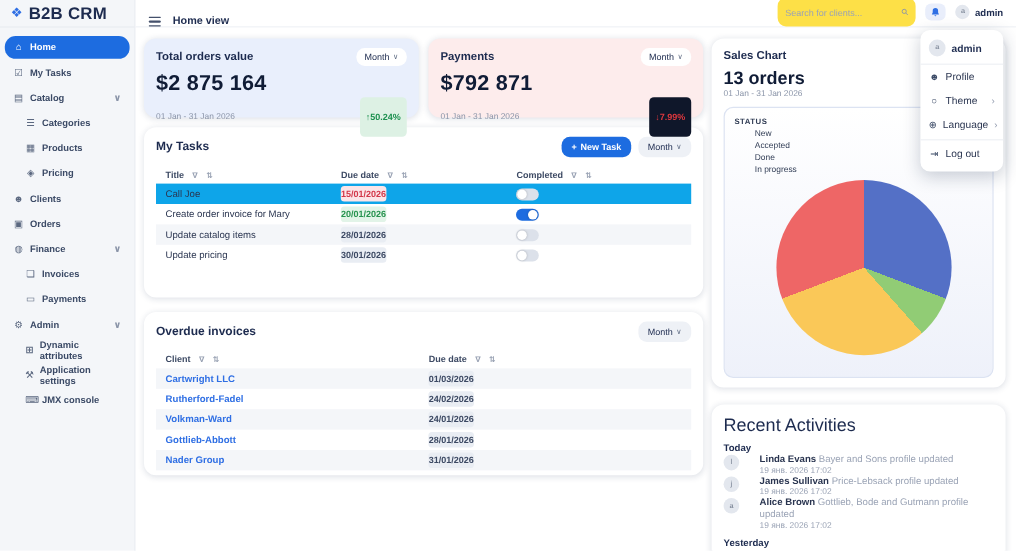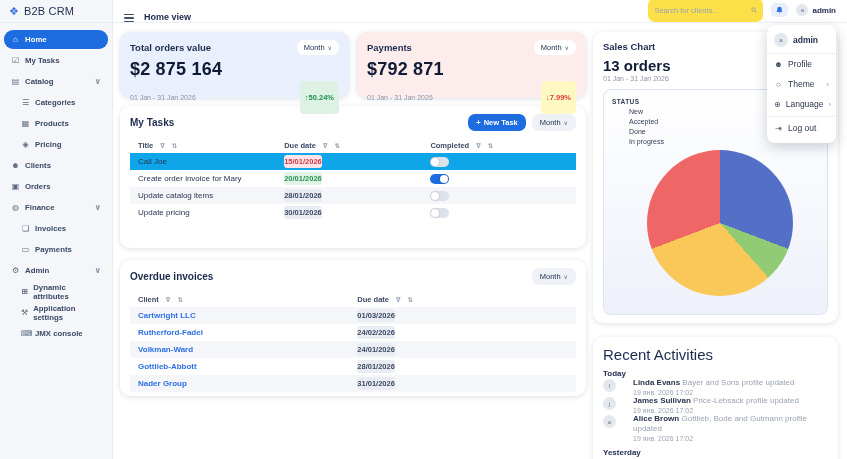--- a/index.html
+++ b/index.html
@@ -6,21 +6,21 @@
   html,body { width:847px; height:459px; overflow:hidden; background:#fff;
     font-family:"Liberation Sans","DejaVu Sans",sans-serif; color:#2c3a55; }
   .app { position:relative; width:847px; height:459px; }
 
   
   .sidebar { position:absolute; left:0; top:0; width:113px; height:459px;
     background:#f4f6f9; border-right:1px solid #e8ebf0; }
   .brand { height:23px; display:flex; align-items:center; gap:5px; padding:0 9px;
     border-bottom:1px solid #e8ebf0; }
   .brand .logo { color:#2f6fe4; font-size:11px; line-height:1; }
-  .brand .brand-name { font-size:11px; font-weight:normal; color:#1d2b4f; letter-spacing:.2px; }
+  .brand .brand-name { font-size:14px; font-weight:bold; color:#1d2b4f; letter-spacing:.2px; }
   .nav { padding:5px 4px; }
   .side-item { display:flex; align-items:center; gap:5px; height:19px; padding:0 7px;
     margin:2px 0; border-radius:9px; font-size:7.8px; font-weight:bold; color:#3b4a66; cursor:pointer; }
   .side-item .sicon { width:9px; font-size:8px; color:#5b6880; text-align:center; }
   .side-item .chev { margin-left:auto; font-size:8px; color:#8a94a8; visibility:hidden; }
   .side-item.has-chev .chev { visibility:visible; }
   .side-item.child { margin-left:10px; }
   .side-item.active { background:#1d6ce0; color:#fff; }
   .side-item.active .sicon { color:#fff; }
 
@@ -57,21 +57,21 @@
   .stat-head { display:flex; align-items:center; justify-content:space-between; }
   .stat-title { font-size:9.5px; font-weight:bold; color:#1d2b4f; }
   .chip { background:#fff; border-radius:7px; font-size:7.5px; color:#1d2b4f;
     padding:3px 7px; display:inline-flex; align-items:center; gap:3px; cursor:pointer; }
   .chip .cdown { font-size:6px; color:#5b6880; }
   .stat-value { font-size:18px; font-weight:bold; color:#101c36; margin-top:4px; letter-spacing:.2px; }
   .stat-foot { display:flex; align-items:center; justify-content:space-between; margin-top:1px; }
   .stat-period { font-size:7px; color:#8a94a8; }
   .delta { font-size:7.5px; font-weight:bold; padding:12px 5px; border-radius:4px; }
   .delta.up { color:#1e9150; background:#ddf1e4; }
-  .delta.down { color:#e0383e; background:#fef9c3; }
+  .delta.down { color:#e0383e; background:#0f172a; }
 
   
   .panel { margin-top:8px; padding:8px 10px; }
   .panel-head { display:flex; align-items:center; }
   .panel-title { font-size:10px; font-weight:bold; color:#1d2b4f; }
   .panel-actions { margin-left:auto; display:flex; gap:6px; align-items:center; }
   .btn-primary { background:#1d6ce0; color:#fff; border:0; border-radius:7px;
     font-size:7.5px; font-weight:bold; padding:4px 8px; cursor:pointer; font-family:inherit;
     display:inline-flex; gap:3px; align-items:center; }
   .btn-light { background:#eef1f6; color:#1d2b4f; border:0; border-radius:7px; font-size:7.5px;

